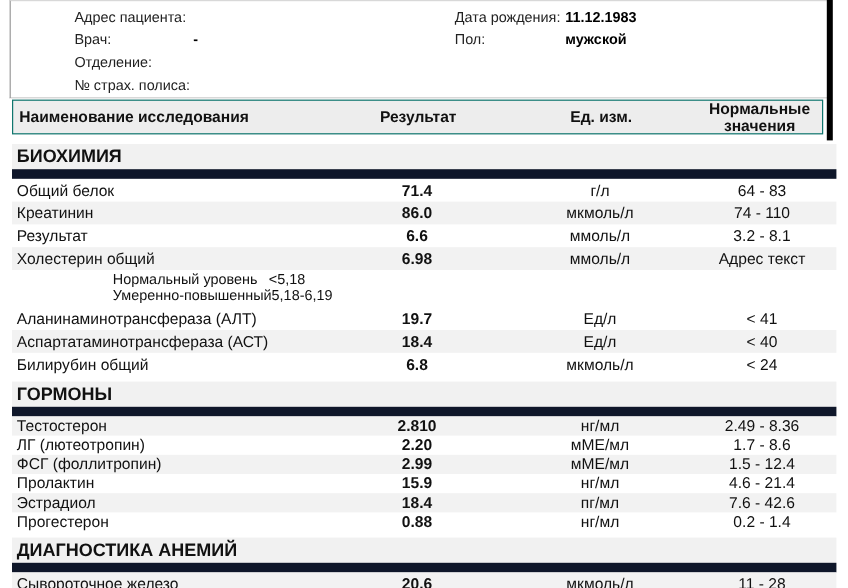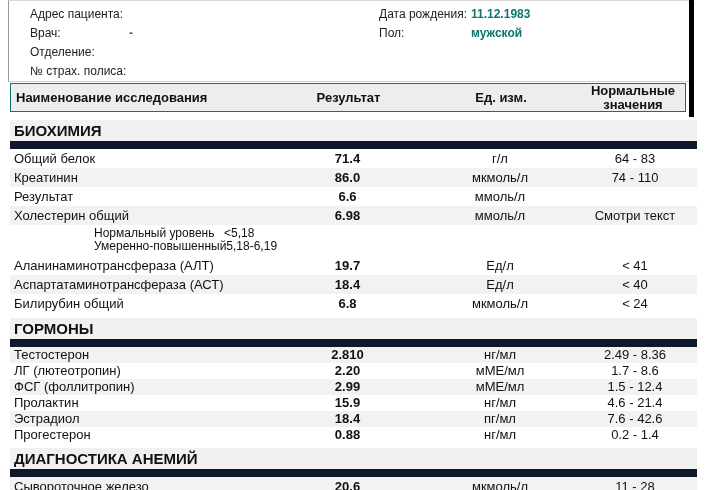--- a/index.html
+++ b/index.html
@@ -13,23 +13,23 @@
   .patient-panel {
     position:absolute; left:8px; top:0; width:681px; height:80px;
     border-left:1px solid #999; border-top:1px solid #d8d8d8; border-bottom:1px solid #cfcfcf;
     background:#fff;
   }
   .pfields { position:absolute; top:4px; }
   .pfields-left  { left:21px; }
   .pfields-right { left:370px; }
   .pfield { height:19px; line-height:19px; font-size:12px; white-space:nowrap; }
   .pfield .lbl { display:inline-block; color:#222; }
-  .pfields-left  .lbl { width:99px; }
+  .pfields-left  .lbl { width:99px;margin-left:32px; }
   .pfields-right .lbl { width:92px; }
-  .pfield .val { font-weight:bold; color:#0f766e; }
+  .pfield .val { font-weight:bold; color:#000000; }
 
   
   .right-bar { position:absolute; left:689px; top:0; width:5px; height:117px; background:#000; }
 
   
   .thead {
     position:absolute; left:10px; top:83px; width:674px; height:27px;
     background:#ededed; border:1px solid #0f766e;
     display:flex; align-items:center; font-weight:bold; font-size:13px;
   }
@@ -98,26 +98,27 @@
         <div class="row shaded">
           <div class="c-name">Креатинин</div>
           <div class="c-result">86.0</div>
           <div class="c-unit">мкмоль/л</div>
           <div class="c-normal">74 - 110</div>
         </div>
         <div class="row">
           <div class="c-name">Результат</div>
           <div class="c-result">6.6</div>
           <div class="c-unit">ммоль/л</div>
+          <div class="c-normal">3.2 - 8.1</div>
         </div>
         <div class="row shaded">
           <div class="c-name">Холестерин общий</div>
           <div class="c-result">6.98</div>
           <div class="c-unit">ммоль/л</div>
-          <div class="c-normal">Смотри текст</div>
+          <div class="c-normal">Адрес текст</div>
         </div>
         <div class="note">
           <div class="note-line">
             <span class="nl">Нормальный уровень</span>
             <span class="nv">&lt;5,18</span>
           </div>
           <div class="note-line">
             <span class="nl">Умеренно-повышенный</span>
             <span class="nv">5,18-6,19</span>
           </div>

